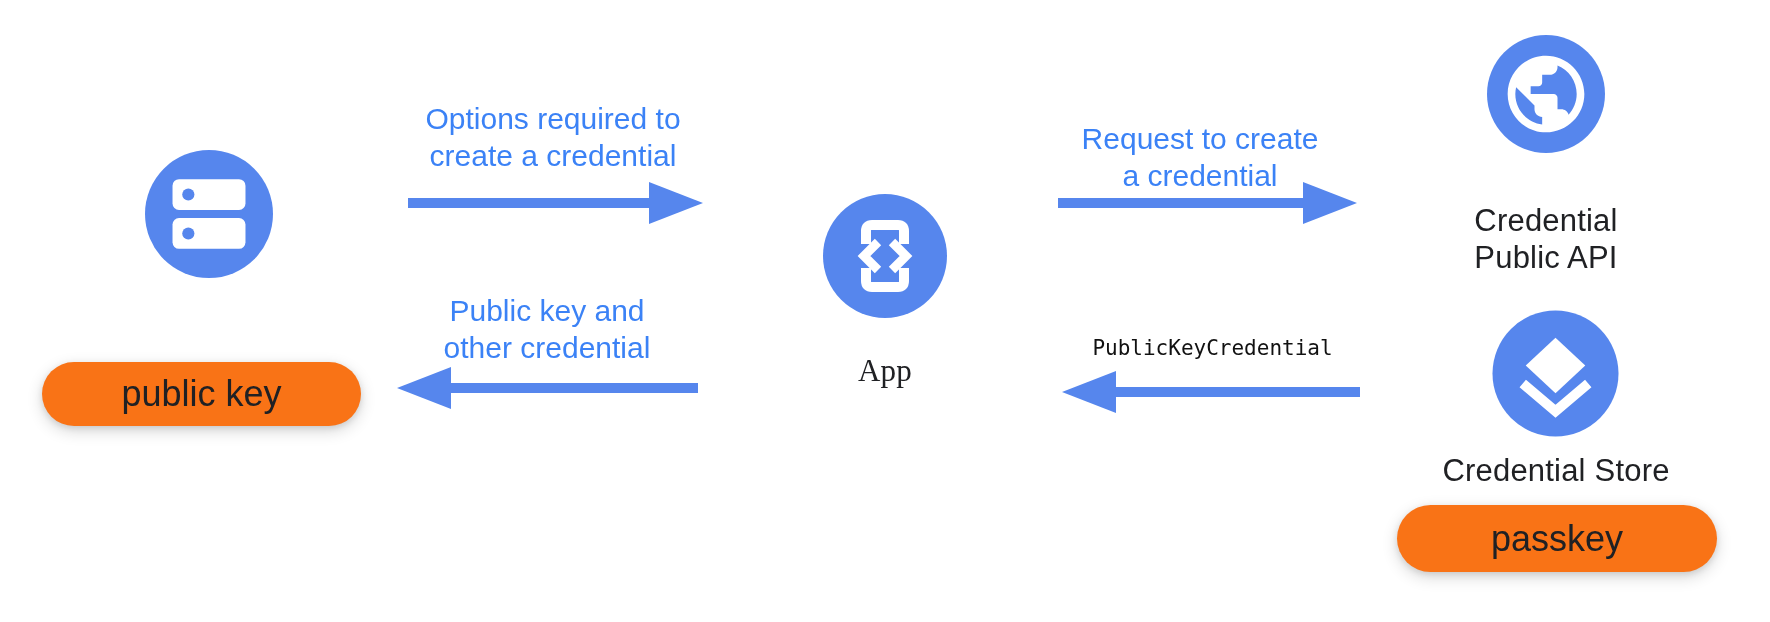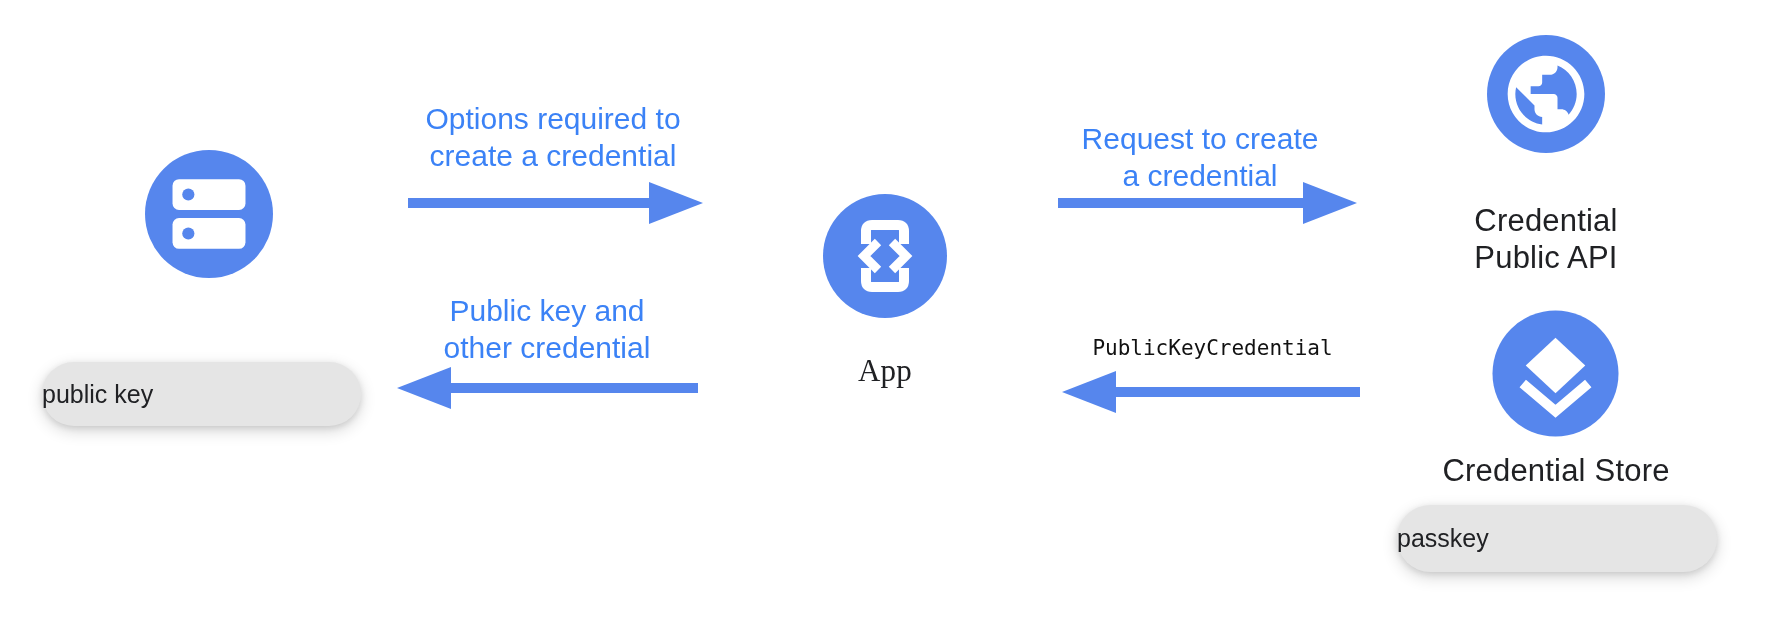--- a/index.html
+++ b/index.html
@@ -15,24 +15,24 @@
   }
   .arrow-label{
     position:absolute;text-align:center;font-size:30px;font-weight:400;
     line-height:37px;color:#3b82f6;
   }
   .arrow-label.mono{
     font-family:"DejaVu Sans Mono","Liberation Mono",monospace;
     font-size:21px;color:#111111;letter-spacing:0;
   }
   .badge{
-    position:absolute;background:#e5e5e5;border-radius:34px;
+    position:absolute;background:#f97316;border-radius:34px;
     box-shadow:0 2px 6px rgba(0,0,0,0.10),0 5px 16px rgba(0,0,0,0.16);
-    display:flex;align-items:center;
-    font-size:25px;font-weight:500;color:#202124;
+    display:flex;align-items:center;justify-content:center;
+    font-size:36px;font-weight:500;color:#202124;
   }
   svg{display:block;}
 </style>
 </head>
 <body>
 
 <div id="canvas">
 
   <div class="node-circle" style="left:145px;top:150px;">
     <span>

